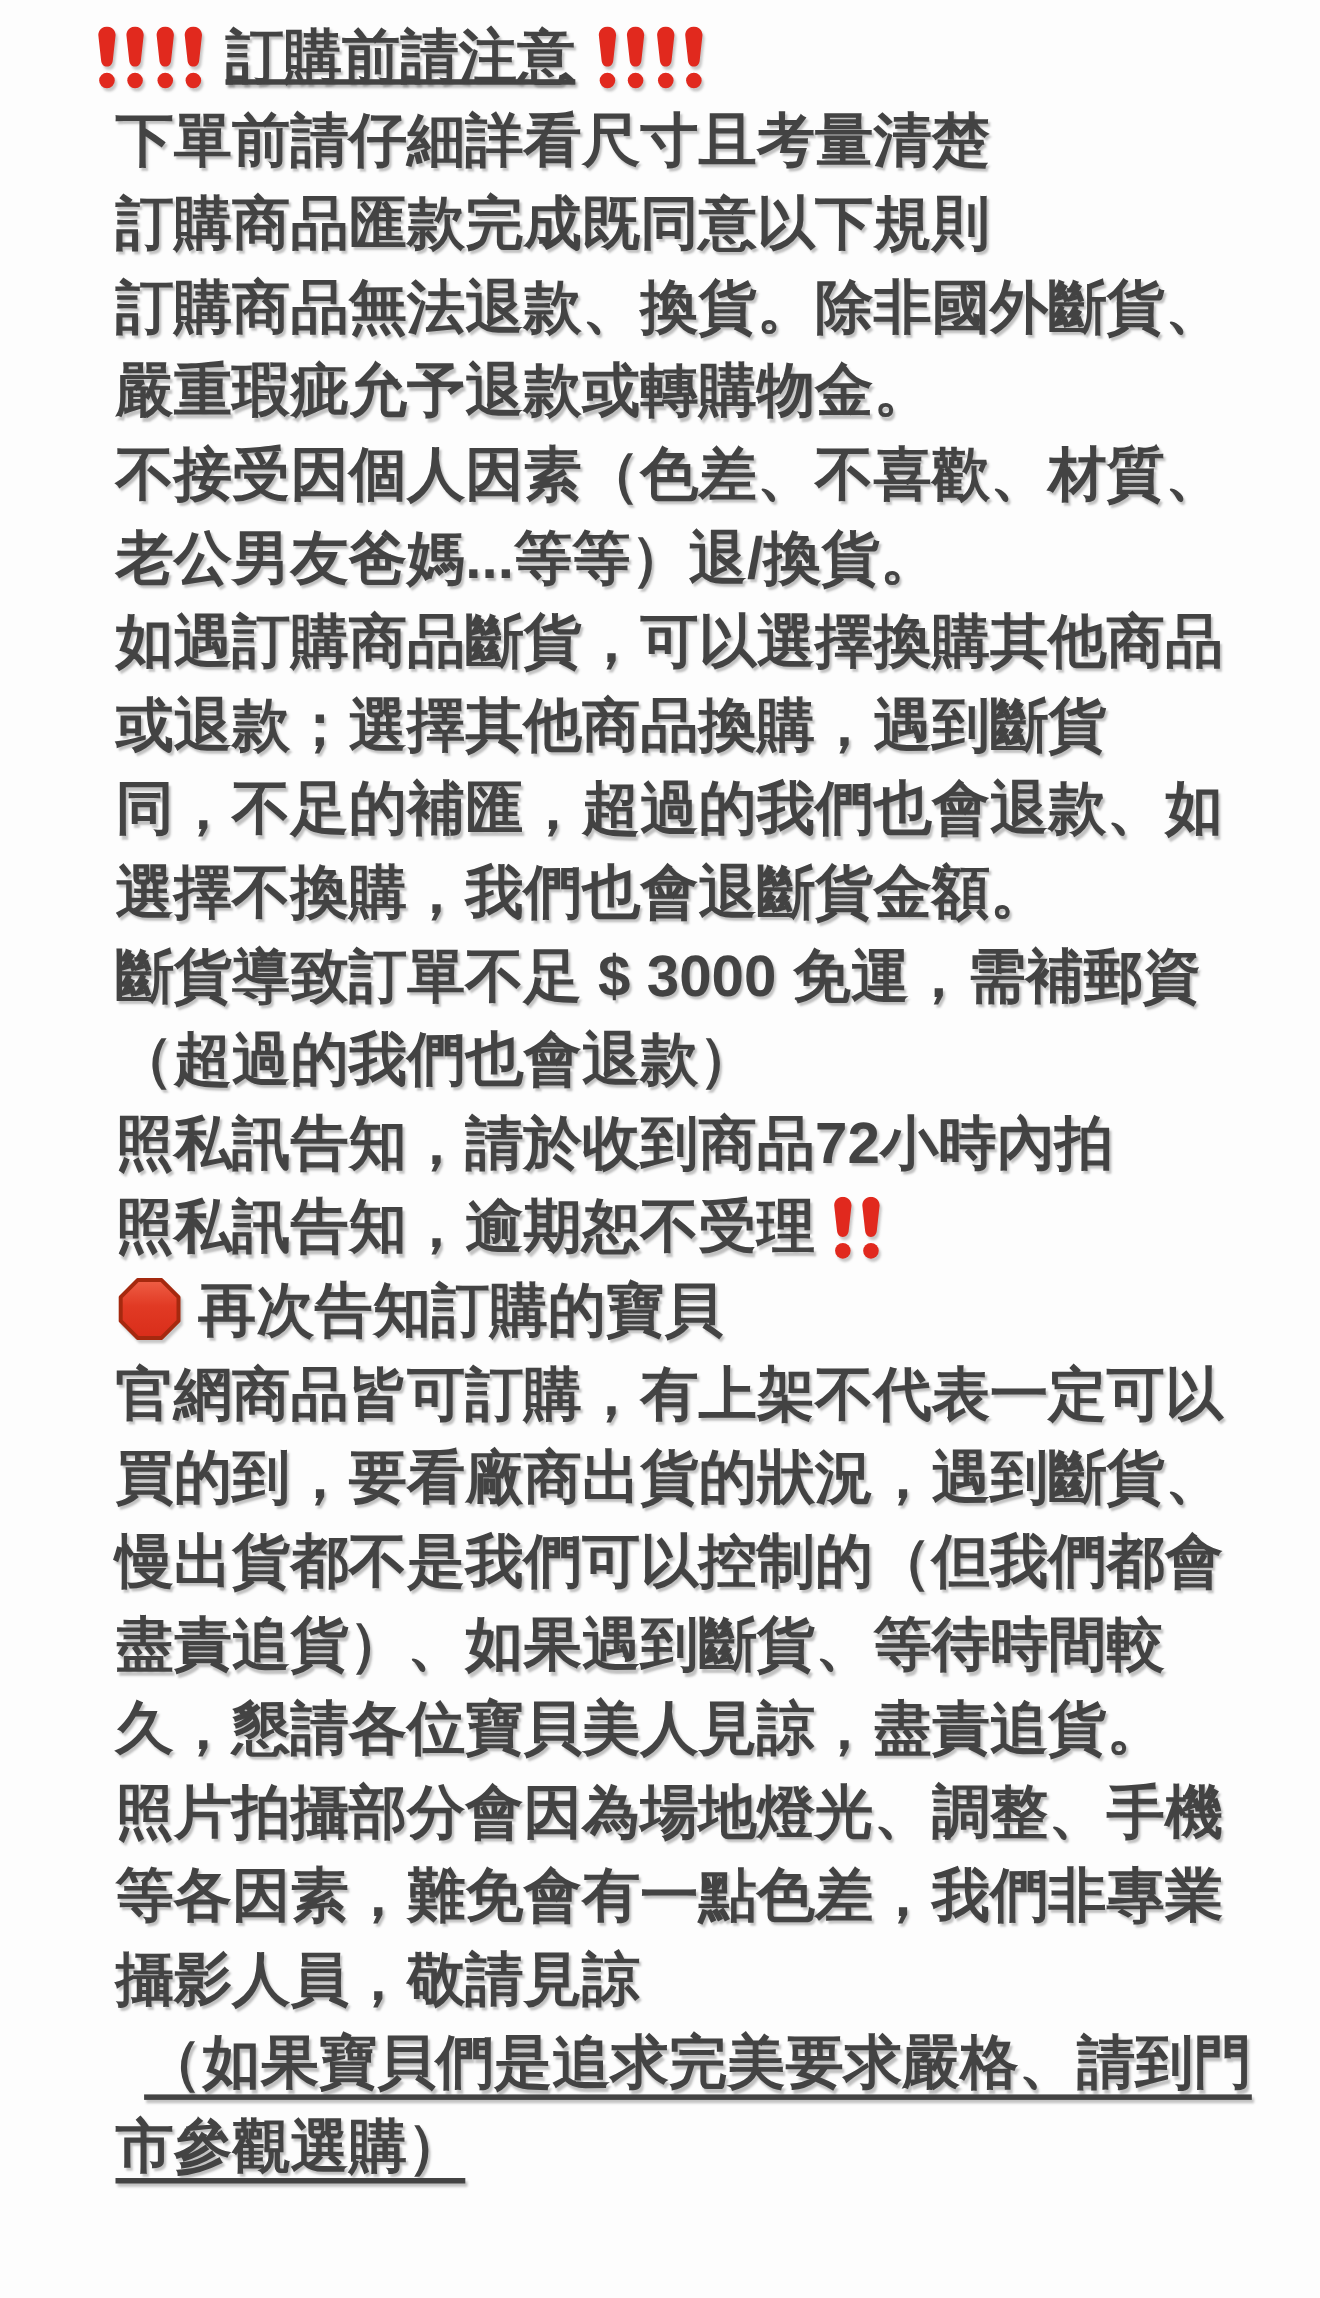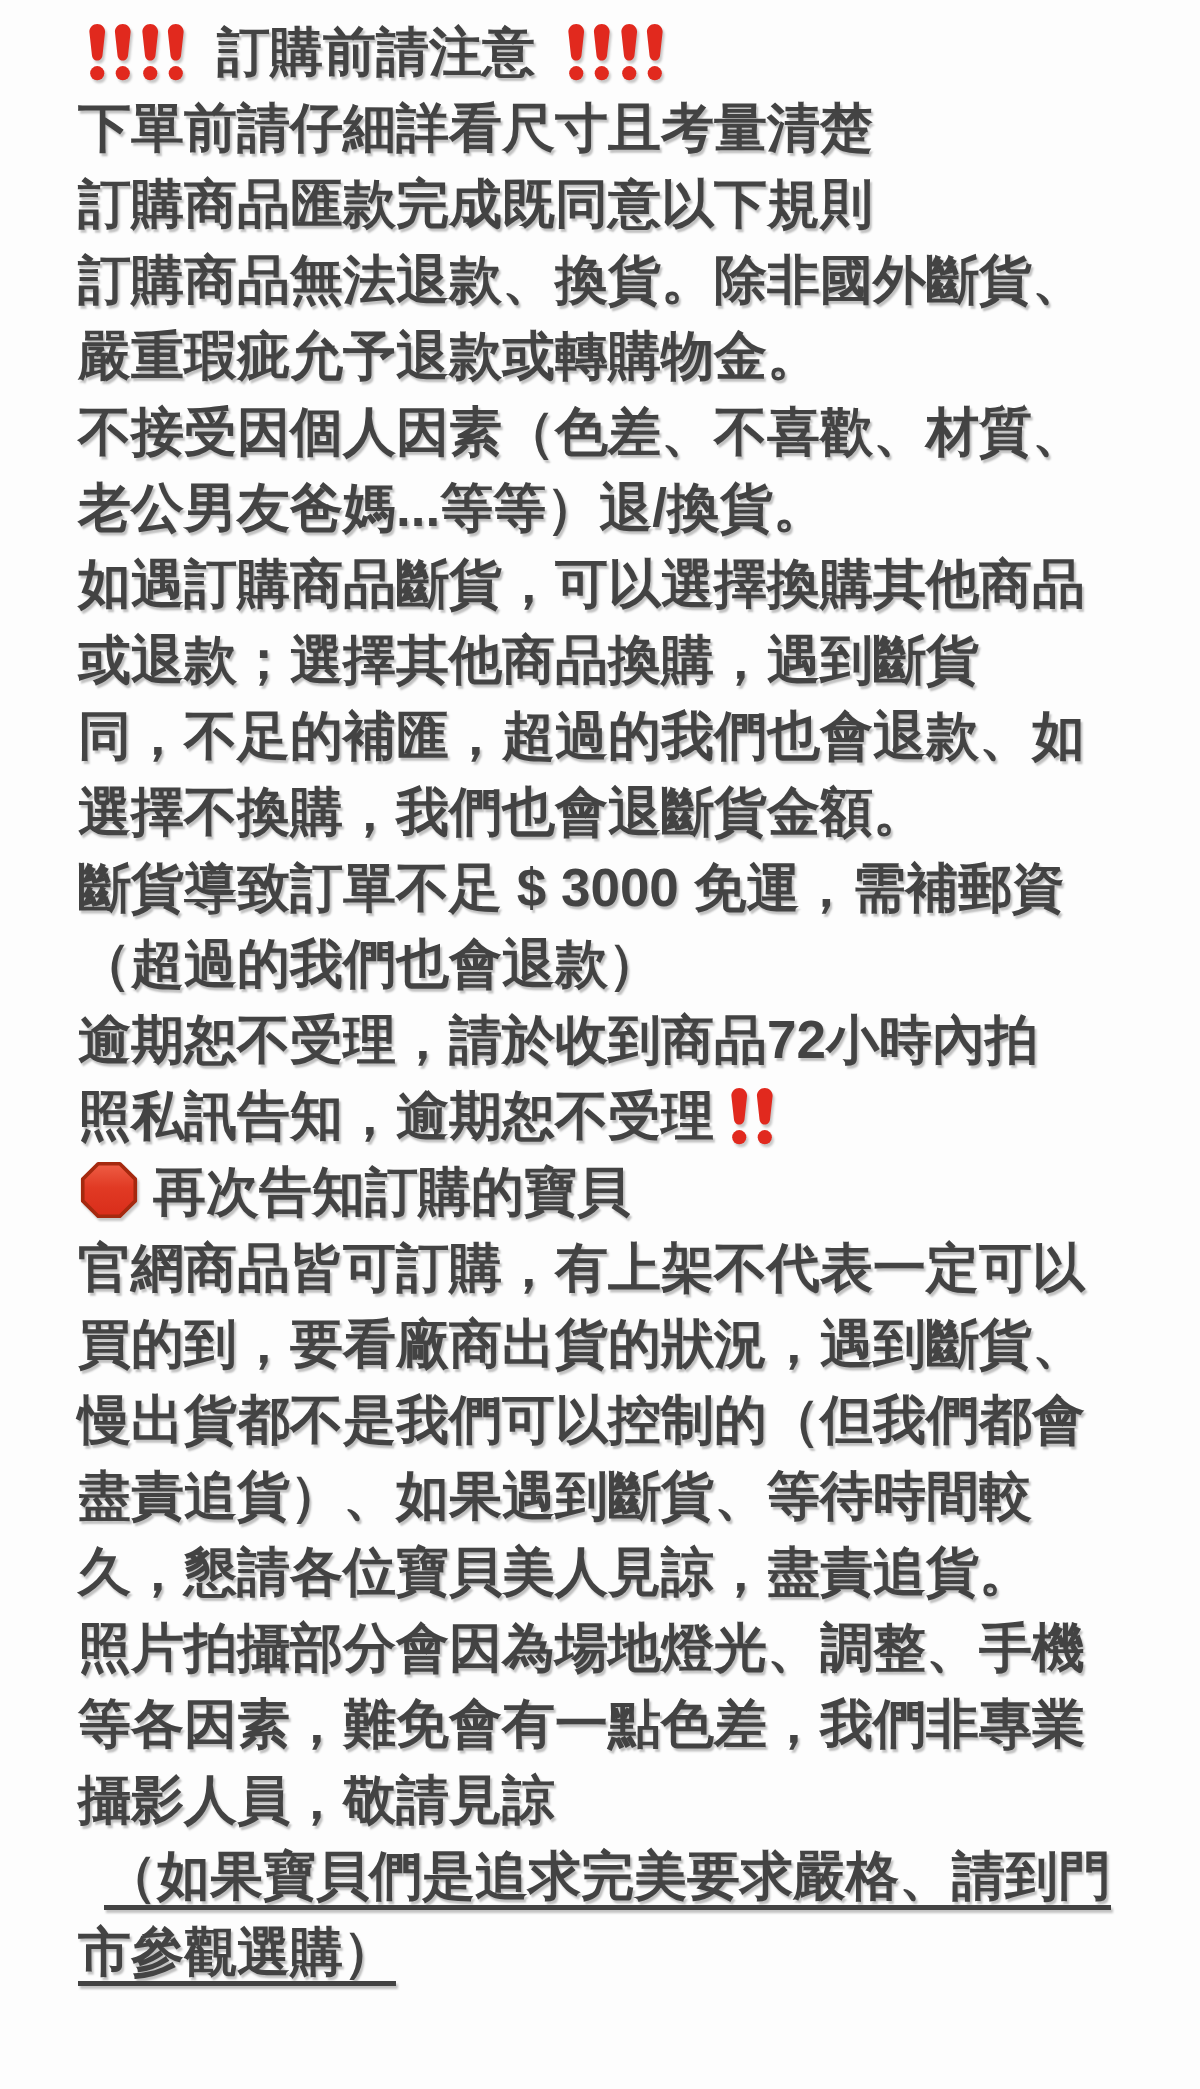--- a/index.html
+++ b/index.html
@@ -21,24 +21,25 @@
     font-weight: 600;
     color: #434343;
     letter-spacing: 0px;
     text-shadow: 2px 3px 2px rgba(40,40,40,0.28);
   }
   .line {
     height: 76px;
     white-space: pre;
     display: flex;
     align-items: center;
+    margin-left: 27px;
   }
   .line > span { display: inline-block; }
   .title-line { margin-left: 10px; }
-  .title-text { margin: 0 32px; }
+  .title-text { margin: 0 20px; text-decoration: underline; }
   .bang-icon {
     width: 44px;
     height: 57px;
     flex: 0 0 auto;
     filter: drop-shadow(2px 3px 1px rgba(40,40,40,0.25));
   }
   .bang-icon + .bang-icon { margin-left: 9px; }
   .trail-bang { margin-left: 16px; }
   .stop-icon {
     width: 58px;
@@ -100,21 +101,21 @@
   <div class="line"><span>訂購商品無法退款、換貨。除非國外斷貨、</span></div>
   <div class="line"><span>嚴重瑕疵允予退款或轉購物金。</span></div>
   <div class="line"><span>不接受因個人因素（色差、不喜歡、材質、</span></div>
   <div class="line"><span>老公男友爸媽...等等）退/換貨。</span></div>
   <div class="line"><span>如遇訂購商品斷貨，可以選擇換購其他商品</span></div>
   <div class="line"><span>或退款；選擇其他商品換購，遇到斷貨</span></div>
   <div class="line"><span>同，不足的補匯，超過的我們也會退款、如</span></div>
   <div class="line"><span>選擇不換購，我們也會退斷貨金額。</span></div>
   <div class="line"><span>斷貨導致訂單不足 $ 3000 免運，需補郵資</span></div>
   <div class="line"><span>（超過的我們也會退款）</span></div>
-  <div class="line"><span>逾期恕不受理，請於收到商品72小時內拍</span></div>
+  <div class="line"><span>照私訊告知，請於收到商品72小時內拍</span></div>
 
   <div class="line">
     <span>照私訊告知，逾期恕不受理</span>
     <svg class="bang-icon trail-bang" viewBox="0 0 44 58">
         <use href="#double-bang"></use>
       </svg>
   </div>
 
   <div class="line">
     <svg class="stop-icon" viewBox="0 0 64 64">

